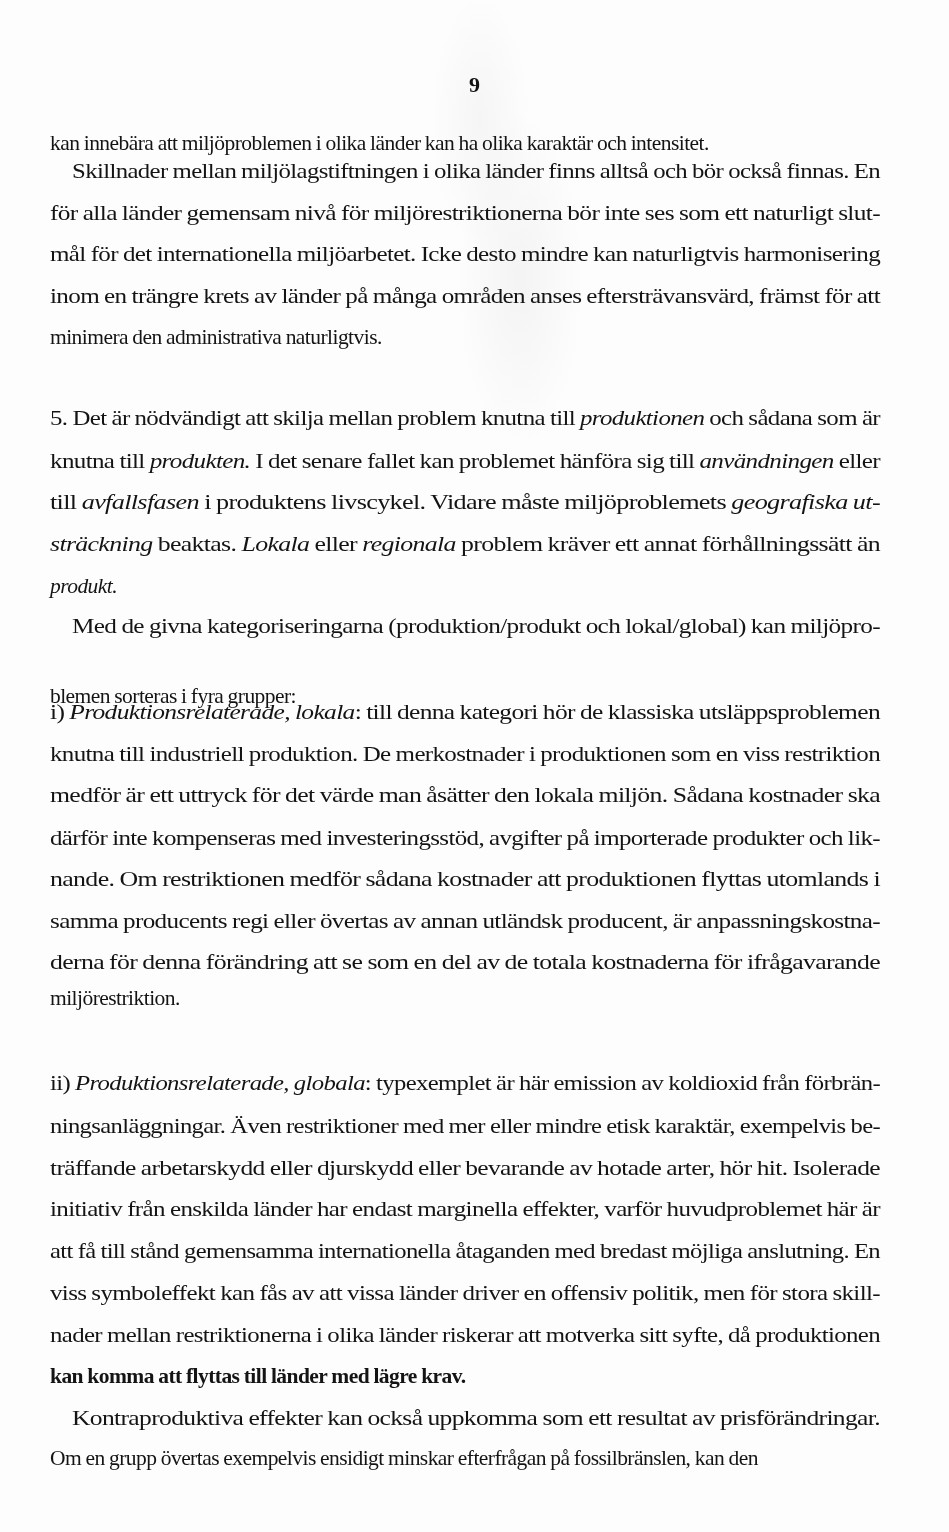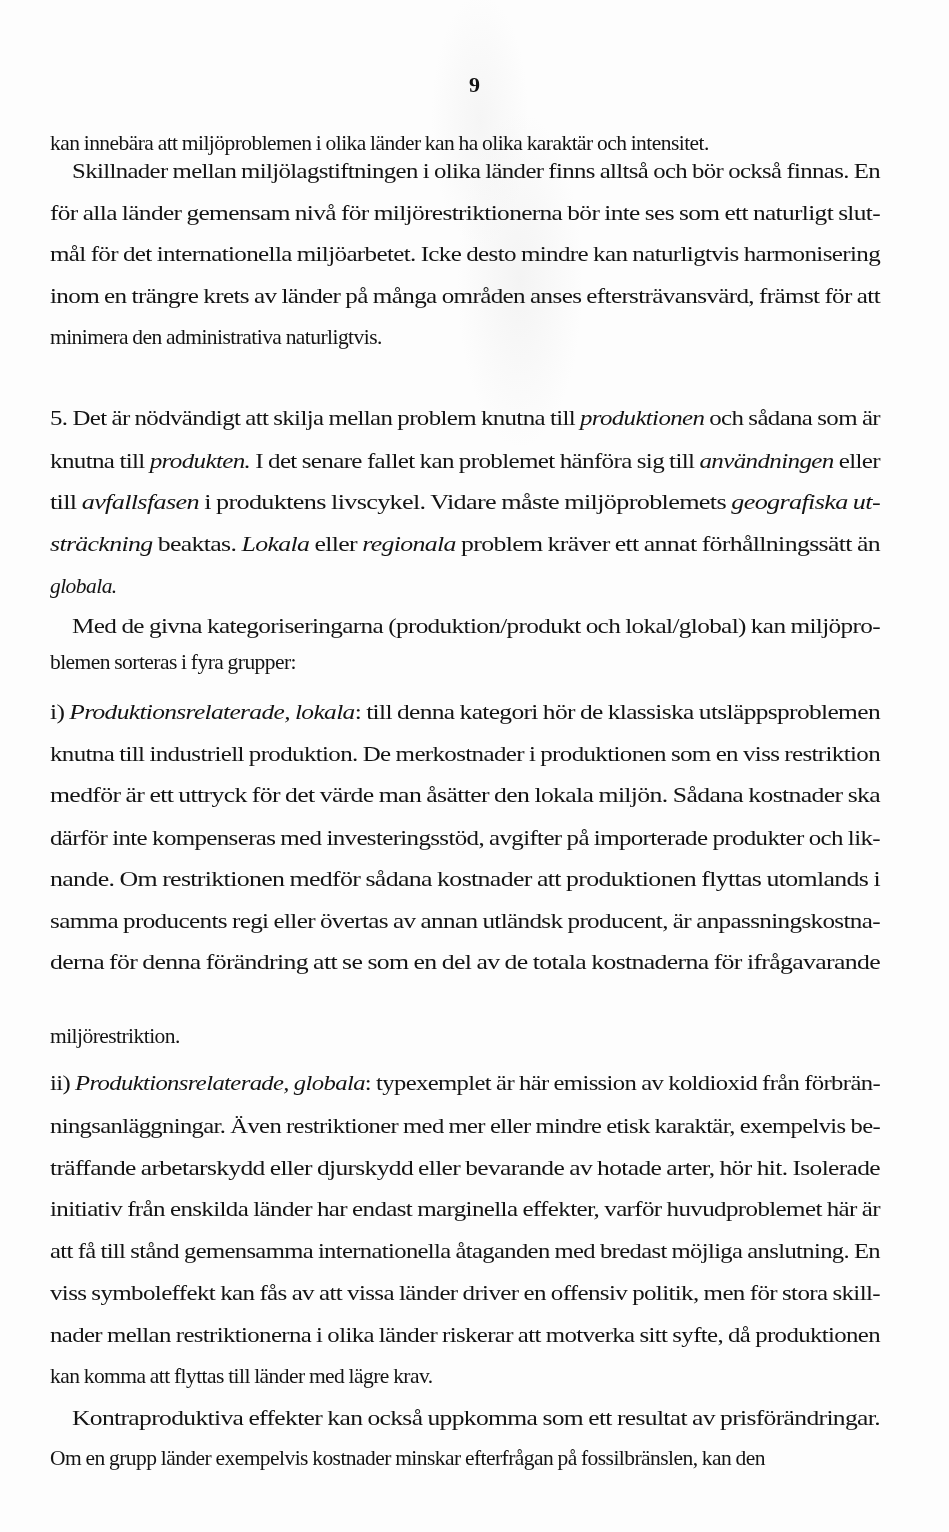--- a/index.html
+++ b/index.html
@@ -36,35 +36,35 @@
       <div class="line" style="top: 131px;">kan innebära att miljöproblemen i olika länder kan ha olika karaktär och intensitet.</div>
       <div class="line indent" style="top: 159px; transform: scaleX(1.1526);">Skillnader mellan miljölagstiftningen i olika länder finns alltså och bör också finnas. En</div>
       <div class="line" style="top: 201px; transform: scaleX(1.1798);">för alla länder gemensam nivå för miljörestriktionerna bör  inte ses som ett naturligt slut-</div>
       <div class="line" style="top: 242px; transform: scaleX(1.1646);">mål för det internationella miljöarbetet. Icke desto mindre kan naturligtvis harmonisering</div>
       <div class="line" style="top: 284px; transform: scaleX(1.1683);">inom en trängre krets av länder på många områden anses eftersträvansvärd, främst för att</div>
       <div class="line" style="top: 325px;">minimera den administrativa naturligtvis.</div>
       <div class="line" style="top: 406px; transform: scaleX(1.1584);"><span>5. Det är nödvändigt att skilja mellan problem knutna till </span><i>produktionen</i><span> och sådana som är</span></div>
       <div class="line" style="top: 449px; transform: scaleX(1.1652);"><span>knutna till </span><i>produkten.</i><span> I det senare fallet kan problemet hänföra sig till </span><i>användningen</i><span> eller</span></div>
       <div class="line" style="top: 490px; transform: scaleX(1.2187);"><span>till </span><i>avfallsfasen</i><span> i produktens livscykel. Vidare måste miljöproblemets </span><i>geografiska ut-</i></div>
       <div class="line" style="top: 532px; transform: scaleX(1.2013);"><i>sträckning</i><span> beaktas. </span><i>Lokala</i><span> eller </span><i>regionala</i><span> problem kräver ett annat förhållningssätt än</span></div>
-      <div class="line" style="top: 574px;"><i>globala.</i></div>
+      <div class="line" style="top: 574px;"><i>produkt.</i></div>
       <div class="line indent" style="top: 614px; transform: scaleX(1.1738);">Med de givna kategoriseringarna (produktion/produkt och lokal/global) kan miljöpro-</div>
-      <div class="line" style="top: 650px;">blemen sorteras i fyra grupper:</div>
+      <div class="line" style="top: 684px;">blemen sorteras i fyra grupper:</div>
       <div class="line" style="top: 700px; transform: scaleX(1.1832);"><span>i) </span><i>Produktionsrelaterade, lokala</i><span>: till denna kategori hör de klassiska utsläppsproblemen</span></div>
       <div class="line" style="top: 742px; transform: scaleX(1.1623);">knutna till industriell produktion. De merkostnader i produktionen som en viss restriktion</div>
       <div class="line" style="top: 783px; transform: scaleX(1.1973);">medför är ett uttryck för det värde man åsätter den lokala miljön. Sådana kostnader ska</div>
       <div class="line" style="top: 826px; transform: scaleX(1.1608);">därför inte kompenseras med investeringsstöd, avgifter på importerade produkter och lik-</div>
       <div class="line" style="top: 867px; transform: scaleX(1.2033);">nande. Om restriktionen medför sådana kostnader att produktionen flyttas utomlands i</div>
       <div class="line" style="top: 909px; transform: scaleX(1.1688);">samma producents regi eller övertas av annan utländsk producent, är anpassningskostna-</div>
       <div class="line" style="top: 950px; transform: scaleX(1.1984);">derna för denna förändring att se som en del av de totala kostnaderna för ifrågavarande</div>
-      <div class="line" style="top: 1024px;">miljörestriktion.</div>
+      <div class="line" style="top: 986px;">miljörestriktion.</div>
       <div class="line" style="top: 1071px; transform: scaleX(1.1478);"><span>ii) </span><i>Produktionsrelaterade, globala</i><span>: typexemplet är här emission av koldioxid från förbrän-</span></div>
       <div class="line" style="top: 1114px; transform: scaleX(1.145);">ningsanläggningar. Även restriktioner med mer eller mindre etisk karaktär, exempelvis be-</div>
       <div class="line" style="top: 1156px; transform: scaleX(1.1856);">träffande arbetarskydd eller djurskydd eller bevarande av hotade arter, hör hit. Isolerade</div>
       <div class="line" style="top: 1197px; transform: scaleX(1.1642);">initiativ från enskilda länder har endast marginella effekter, varför huvudproblemet här är</div>
       <div class="line" style="top: 1239px; transform: scaleX(1.1444);">att få till stånd gemensamma internationella åtaganden med bredast möjliga anslutning. En</div>
       <div class="line" style="top: 1281px; transform: scaleX(1.1627);">viss symboleffekt kan fås av att vissa länder driver en offensiv politik, men för stora skill-</div>
       <div class="line" style="top: 1323px; transform: scaleX(1.1554);">nader mellan restriktionerna i olika länder riskerar att motverka sitt syfte, då produktionen</div>
-      <div class="line" style="top: 1364px;">kan komma att flyttas till länder med lägre krav.</div>
+      <div class="line" style="top: 1364px; font-weight: bold;">kan komma att flyttas till länder med lägre krav.</div>
       <div class="line indent" style="top: 1406px; transform: scaleX(1.1889);">Kontraproduktiva effekter kan också uppkomma som ett resultat av prisförändringar.</div>
-      <div class="line" style="top: 1446px;">Om en grupp länder exempelvis kostnader minskar efterfrågan på fossilbränslen, kan den</div>
+      <div class="line" style="top: 1446px;">Om en grupp övertas exempelvis ensidigt minskar efterfrågan på fossilbränslen, kan den</div>
     </div>
 </div>
 
 </body></html>

